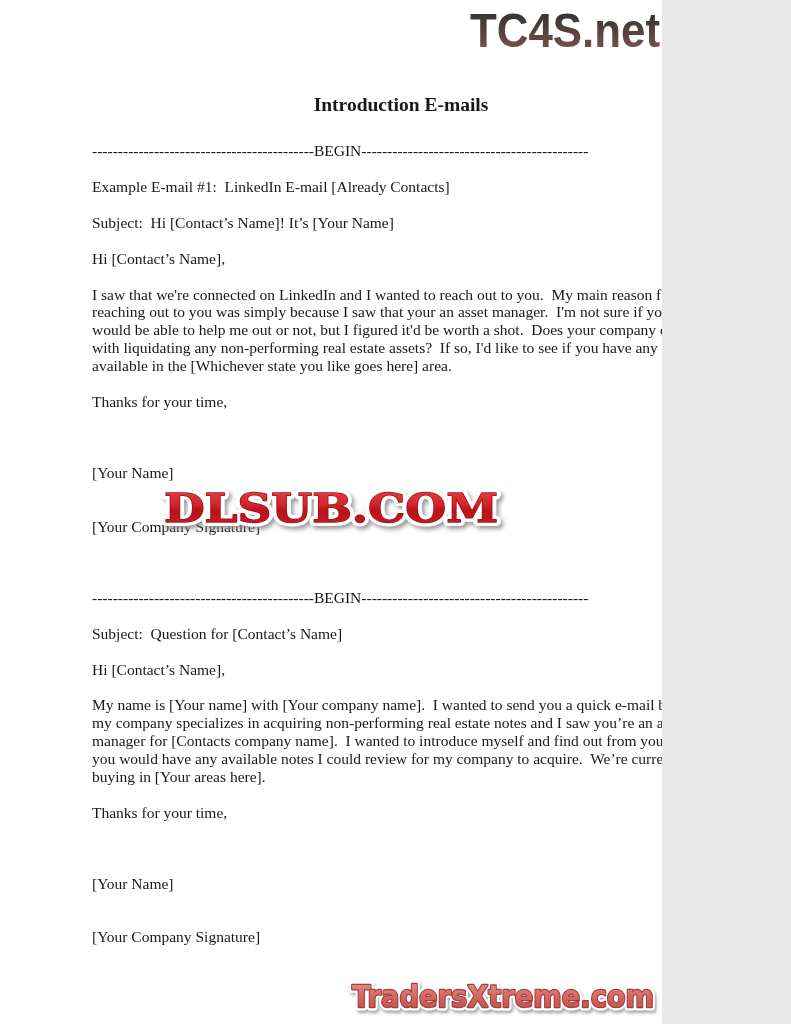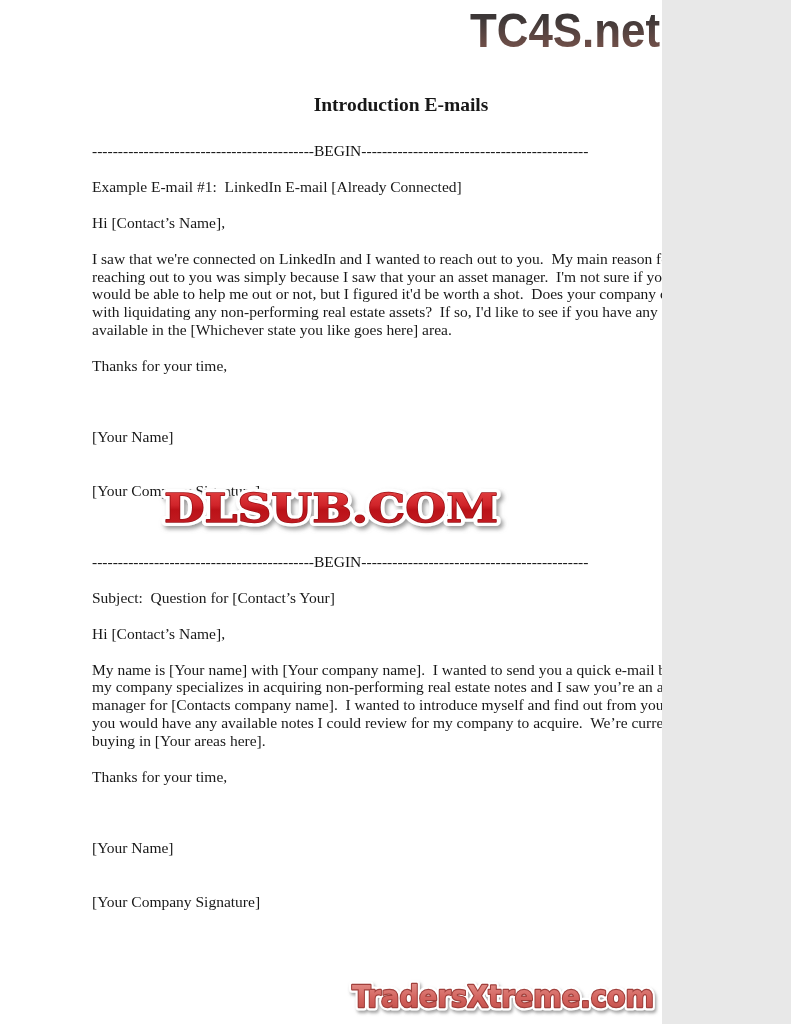--- a/index.html
+++ b/index.html
@@ -52,39 +52,40 @@
     </defs>
     <text x="97" y="45" text-anchor="middle" font-family="'Liberation Sans', sans-serif" font-weight="bold" font-size="48" fill="url(#gradTc4s)" textLength="190" lengthAdjust="spacingAndGlyphs">TC4S.net</text>
   </svg>
 
   <div class="content">
 
     <div class="title">Introduction E-mails</div>
 
     <div class="divider">-------------------------------------------BEGIN--------------------------------------------</div>
 
-    <div>Example E-mail #1:  LinkedIn E-mail [Already Connected]</div>
+    <div>Example E-mail #1:  LinkedIn E-mail [Already Contacts]</div>
 
+    <div>Subject:  Hi [Contact’s Name]! It’s [Your Name]</div>
 
     <div>Hi [Contact’s Name],</div>
 
     <div>I saw that we're connected on LinkedIn and I wanted to reach out to you.  My main reason for reaching out to you was simply because I saw that your an asset manager.  I'm not sure if you would be able to help me out or not, but I figured it'd be worth a shot.  Does your company deal with liquidating any non-performing real estate assets?  If so, I'd like to see if you have any product available in the [Whichever state you like goes here] area.</div>
 
     <div>Thanks for your time,</div>
 
     <div class="sigblock">
       <div>[Your Name]</div>
       <div>[Your Company Signature]</div>
     </div>
 
 
     <div class="divider">-------------------------------------------BEGIN--------------------------------------------</div>
 
 
-    <div>Subject:  Question for [Contact’s Your]</div>
+    <div>Subject:  Question for [Contact’s Name]</div>
 
     <div>Hi [Contact’s Name],</div>
 
     <div>My name is [Your name] with [Your company name].  I wanted to send you a quick e-mail because my company specializes in acquiring non-performing real estate notes and I saw you’re an asset manager for [Contacts company name].  I wanted to introduce myself and find out from you on if you would have any available notes I could review for my company to acquire.  We’re currently buying in [Your areas here].</div>
 
     <div>Thanks for your time,</div>
 
     <div class="sigblock">
       <div>[Your Name]</div>
       <div>[Your Company Signature]</div>

